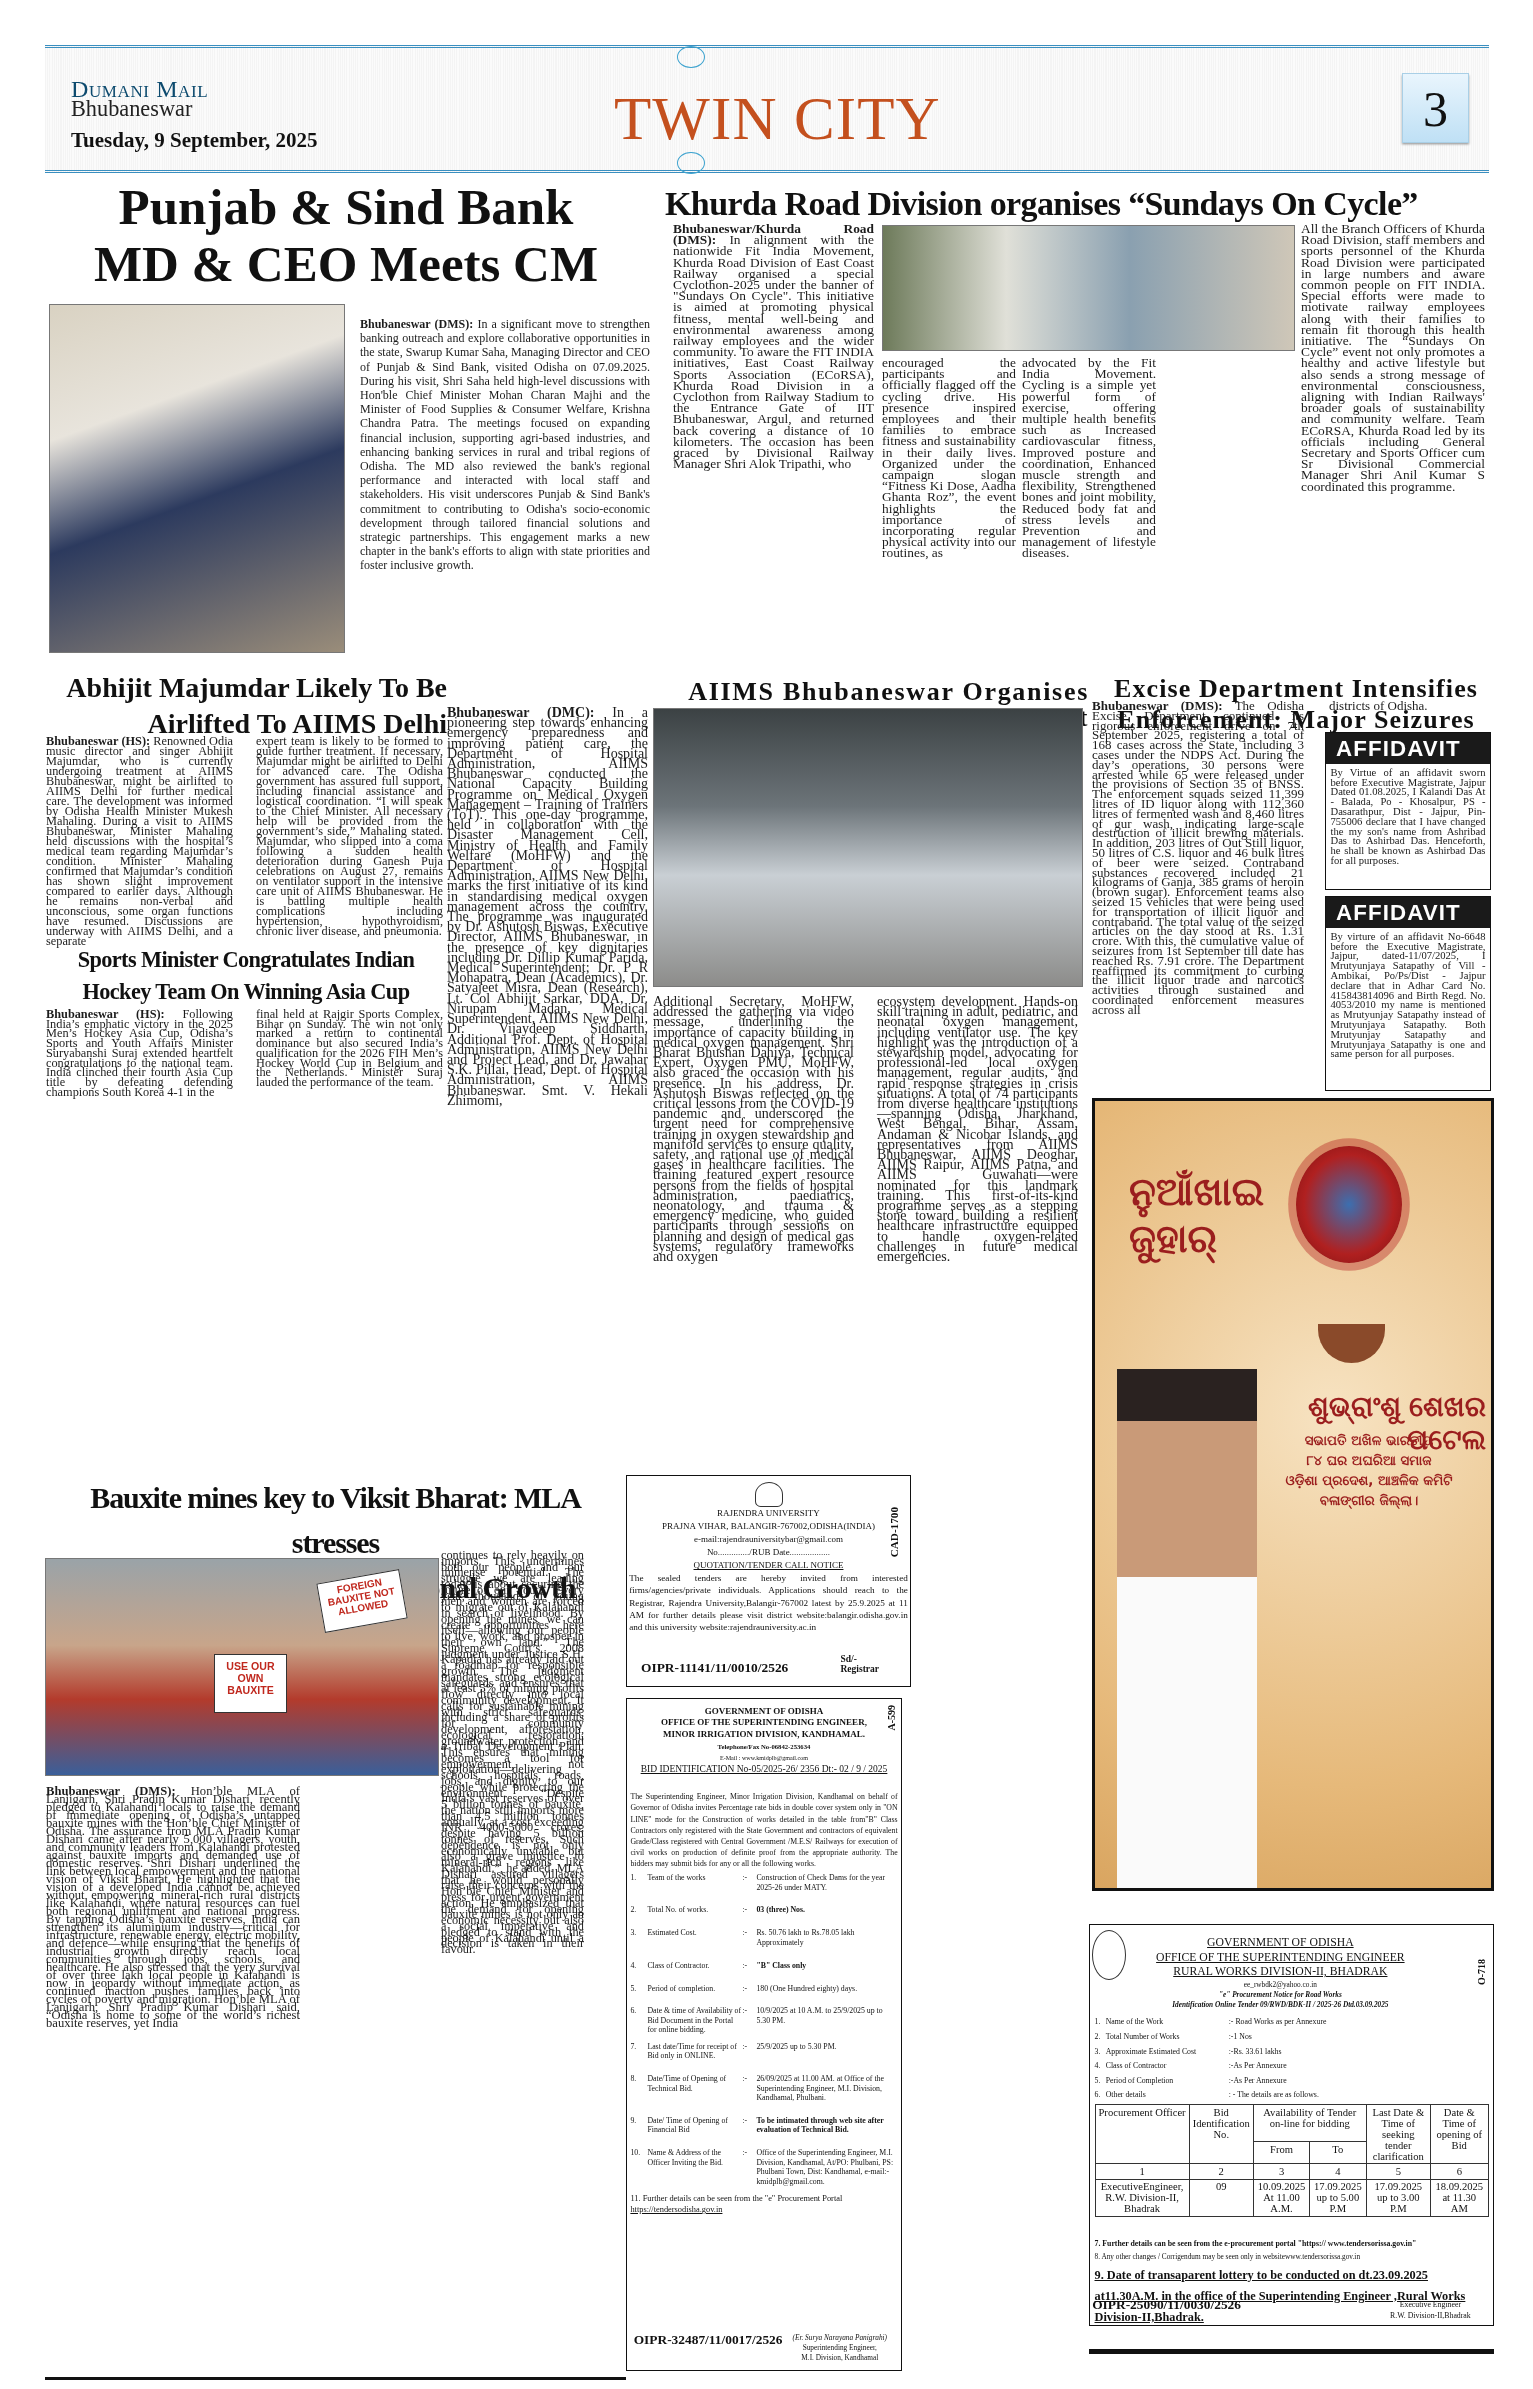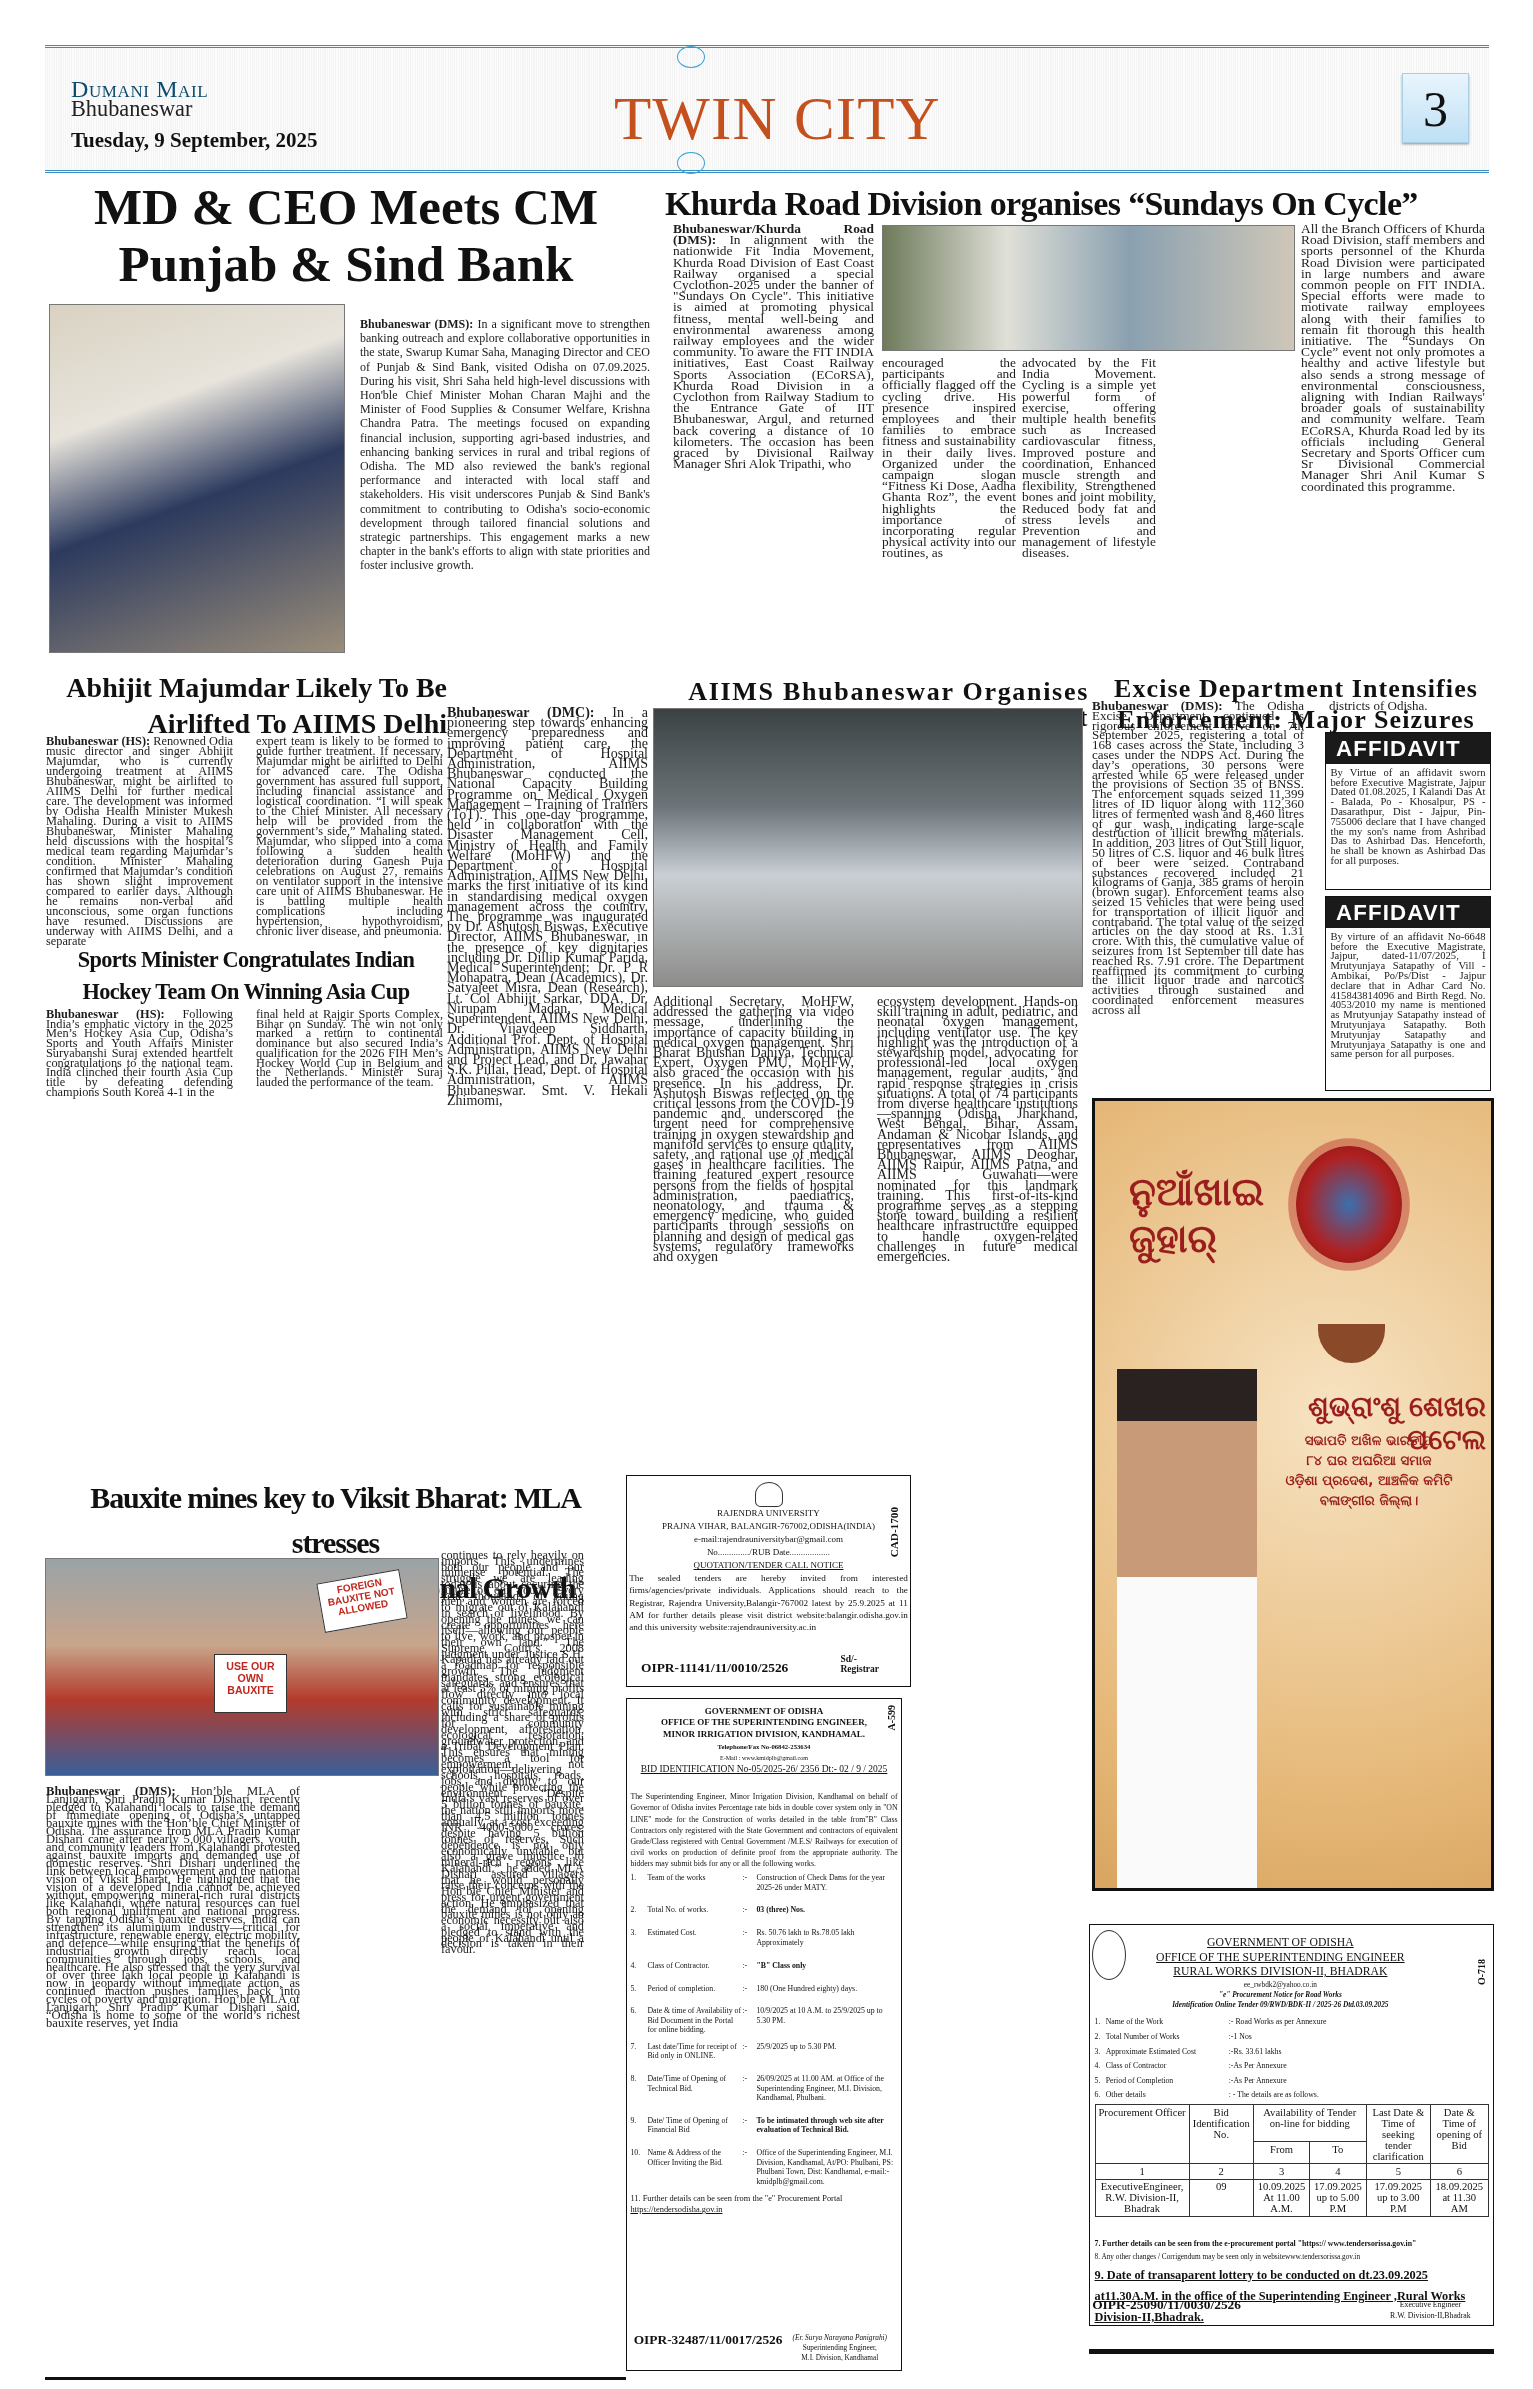--- a/index.html
+++ b/index.html
@@ -37,22 +37,22 @@
 <div class="abs mast"></div>
 <div class="abs orn" style="left:677px;top:46px"></div>
 <div class="abs orn" style="left:677px;top:152px"></div>
 <div class="abs brand">Dumani Mail</div>
 <div class="abs city">Bhubaneswar</div>
 <div class="abs date">Tuesday, 9 September, 2025</div>
 <div class="abs section">TWIN CITY</div>
 <div class="abs pageno">3</div>
 
 <div class="abs h-serif" style="left:50px;top:179px;width:592px;text-align:center;font-size:51px;line-height:57px">
+  <div>Punjab &amp; Sind Bank</div>
   <div>MD &amp; CEO  Meets CM</div>
-  <div>Punjab &amp; Sind Bank</div>
 </div>
 <div class="abs photo" style="left:49px;top:304px;width:296px;height:349px;background:linear-gradient(160deg,#d9d2c2,#e8e4dc 30%,#2c3a5e 55%,#9a8d7a)"></div>
 <div class="abs col" style="left:360px;top:317px;width:290px;font-size:12px;line-height:14.2px">
   <b>Bhubaneswar (DMS):</b> <span>In a significant move to strengthen banking outreach and explore collaborative opportunities in the state, Swarup Kumar Saha, Managing Director and CEO of Punjab &amp; Sind Bank, visited Odisha on 07.09.2025. During his visit, Shri Saha held high-level discussions with Hon'ble Chief Minister Mohan Charan Majhi and the Minister of Food Supplies &amp; Consumer Welfare, Krishna Chandra Patra. The meetings focused on expanding financial inclusion, supporting agri-based industries, and enhancing banking services in rural and tribal regions of Odisha. The MD also reviewed the bank's regional performance and interacted with local staff and stakeholders. His visit underscores Punjab &amp; Sind Bank's commitment to contributing to Odisha's socio-economic development through tailored financial solutions and strategic partnerships. This engagement marks a new chapter in the bank's efforts to align with state priorities and foster inclusive growth.</span>
 </div>
 
 <div class="abs h-serif" style="left:665px;top:184px;width:827px;font-size:34px;line-height:39px;letter-spacing:-0.6px">Khurda Road Division organises “Sundays On Cycle”</div>
 <div class="abs col" style="left:673px;top:223px;width:201px;font-size:13.4px;line-height:11.2px">
   <b>Bhubaneswar/Khurda Road (DMS):</b> <span>In alignment with the nationwide Fit India Movement, Khurda Road Division of East Coast Railway organised a special Cyclothon-2025 under the banner of "Sundays On Cycle". This initiative is aimed at promoting physical fitness, mental well-being and environmental awareness among railway employees and the wider community. To aware the FIT INDIA initiatives, East Coast Railway Sports Association (ECoRSA), Khurda Road Division in a Cyclothon from Railway Stadium to the Entrance Gate of IIT Bhubaneswar, Argul, and returned back covering a distance of 10 kilometers. The occasion has been graced by Divisional Railway Manager Shri Alok Tripathi, who</span>
 </div>

